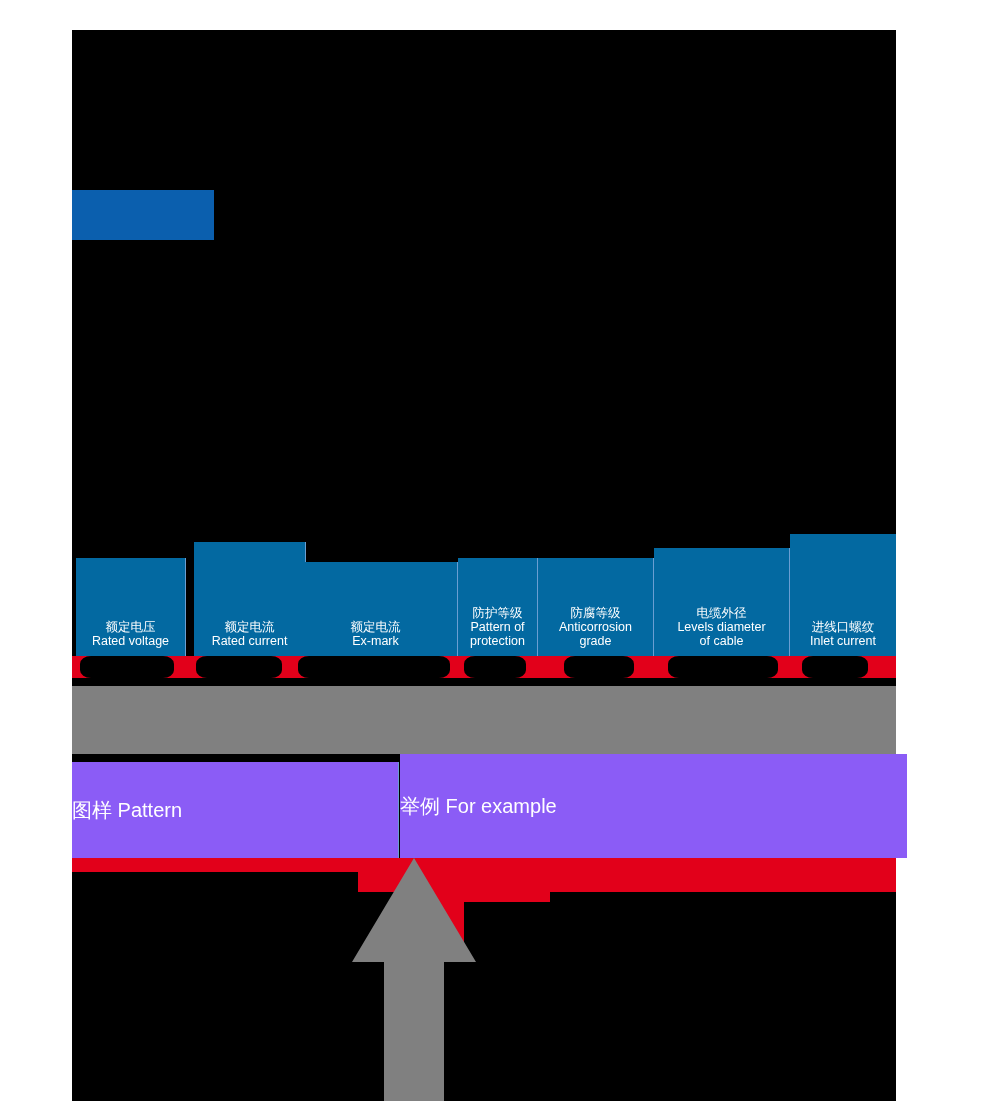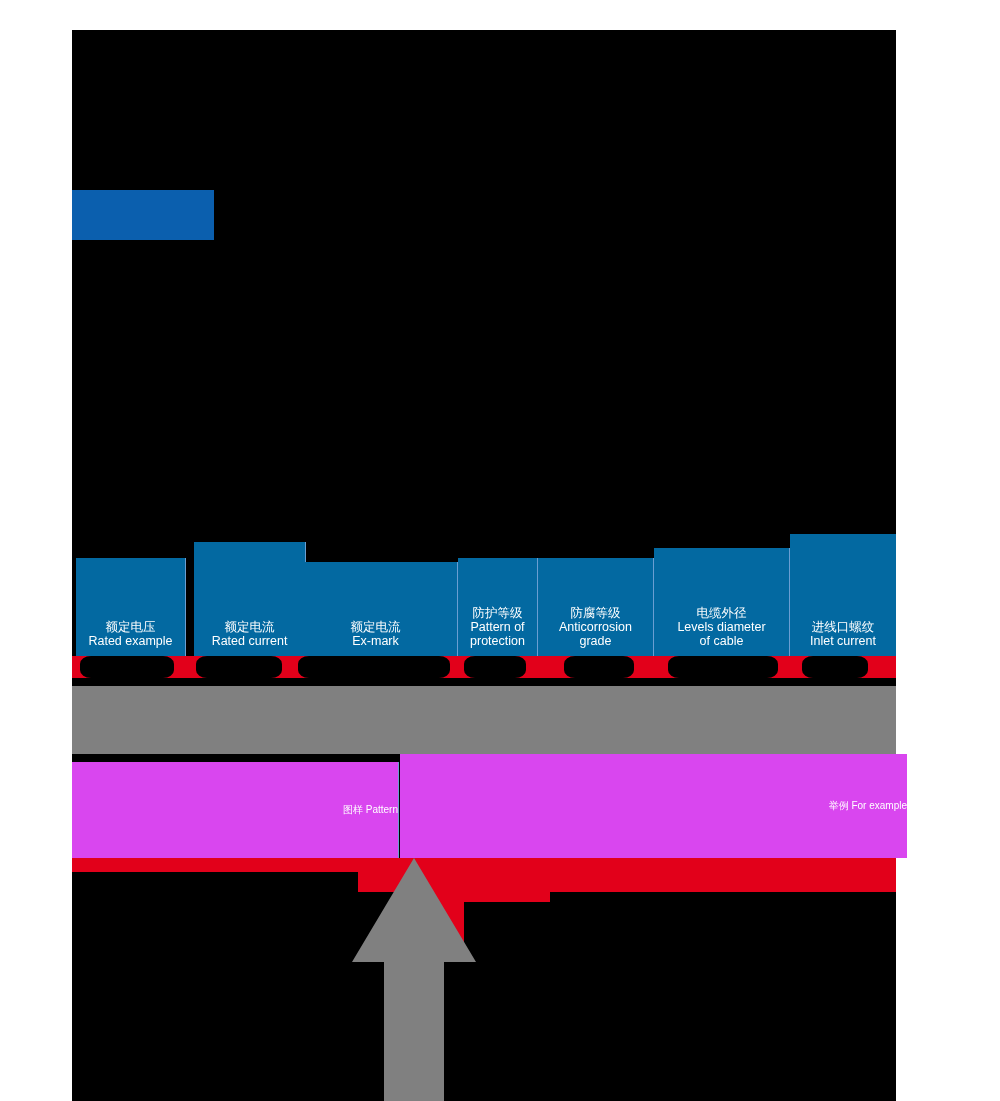--- a/index.html
+++ b/index.html
@@ -112,26 +112,26 @@
   .band2 {
     position: absolute;
     left: 72px;
     top: 754px;
     width: 824px;
     height: 104px;
   }
   .band2-left, .band2-right {
     position: absolute;
     bottom: 0;
-    background: #d946ef;
+    background: #8b5cf6;
     color: #ffffff;
-    font-size: 10px;
+    font-size: 20px;
     display: flex;
     align-items: center;
-    justify-content: flex-end;
+    justify-content: flex-start;
     box-sizing: border-box;
   }
   .band2-left {
     left: 0;
     width: 327px;
     height: 96px;
     border-right: 1px solid #6a9ed2;
   }
   .band2-right {
     left: 328px;
@@ -171,21 +171,21 @@
   <div class="plate"></div>
 
   <div class="badge">
     <span class="badge-label">型号说明 Model explanation</span>
   </div>
 
   <div class="col-band">
 
     <div class="col" style="left:4px; width:110px; height:98px;">
       <span class="cn">额定电压</span>
-      <span class="en">Rated example</span>
+      <span class="en">Rated voltage</span>
     </div>
 
     <div class="col" style="left:122px; width:112px; height:114px;">
       <span class="cn">额定电流</span>
       <span class="en">Rated current</span>
     </div>
 
     <div class="col" style="left:222px; width:164px; height:94px;">
       <span class="cn">额定电流</span>
       <span class="en">Ex-mark</span>

